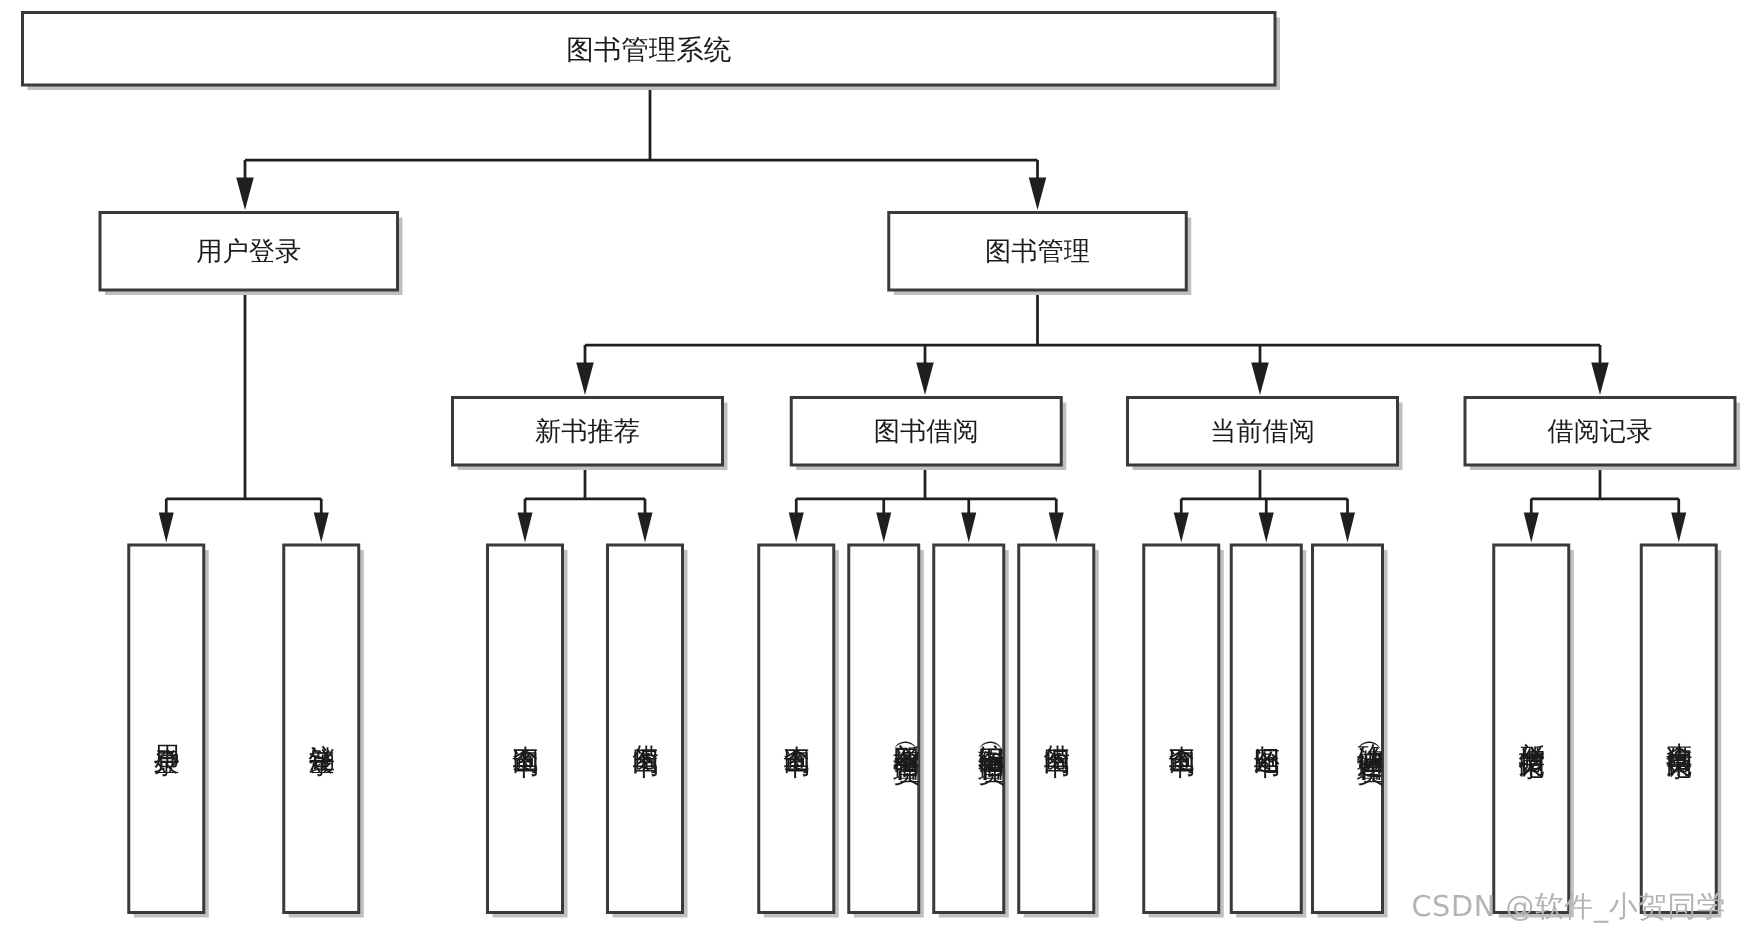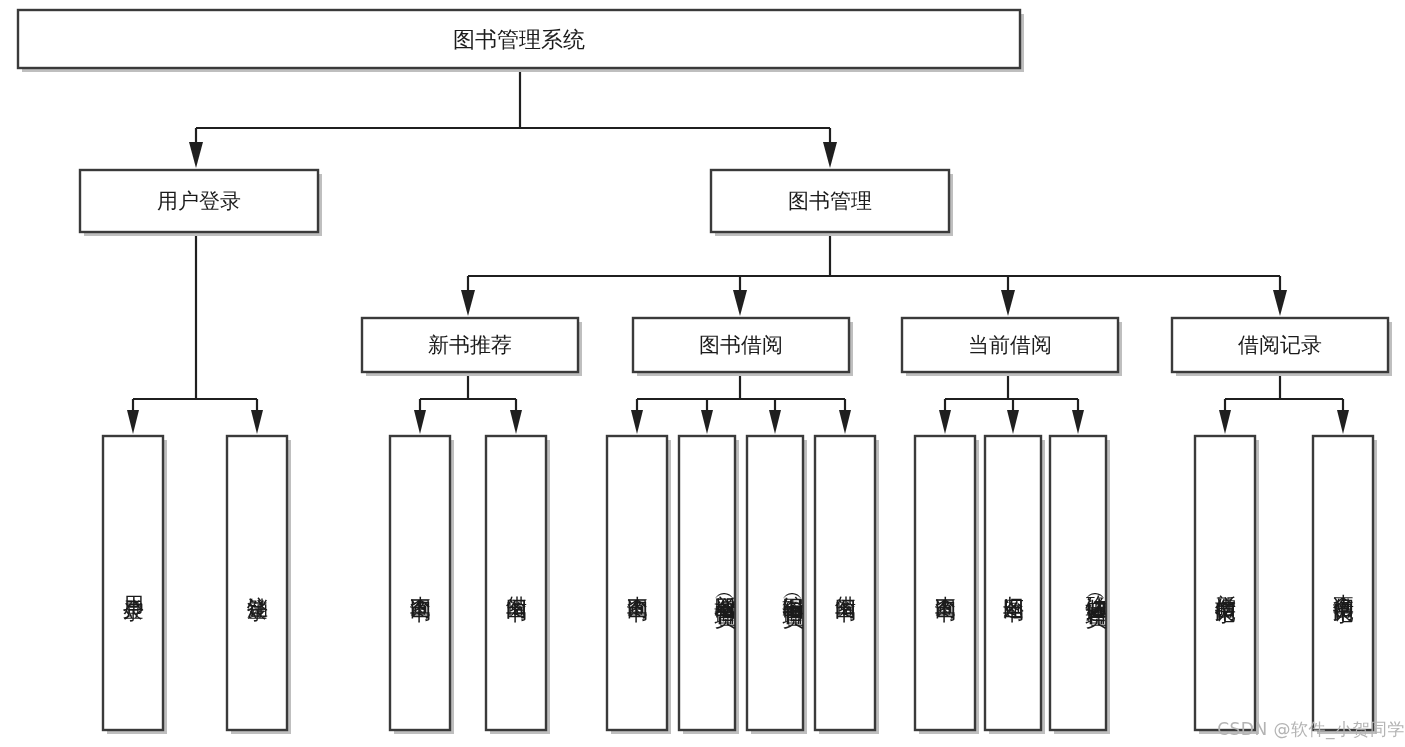--- a/index.html
+++ b/index.html
@@ -71,24 +71,24 @@
     letter-spacing: 2px;
     display: flex;
     align-items: center;
     justify-content: center;
     white-space: nowrap;
     pointer-events: none;
     user-select: none;
   }
   .watermark {
     position: absolute;
-    right: 0;
+    right: 24px;
     bottom: 6px;
     font-family: "DejaVu Sans", "Liberation Sans", sans-serif;
-    font-size: 17px;
+    font-size: 23px;
     color: #b4b4b4;
     letter-spacing: 0.5px;
     white-space: nowrap;
   }
 </style>
 </head>
 <body>
 
 <div id="diagram-root">
 

